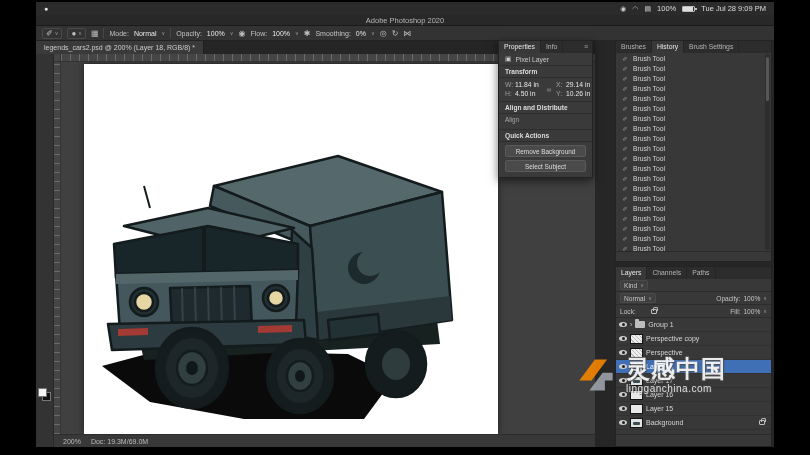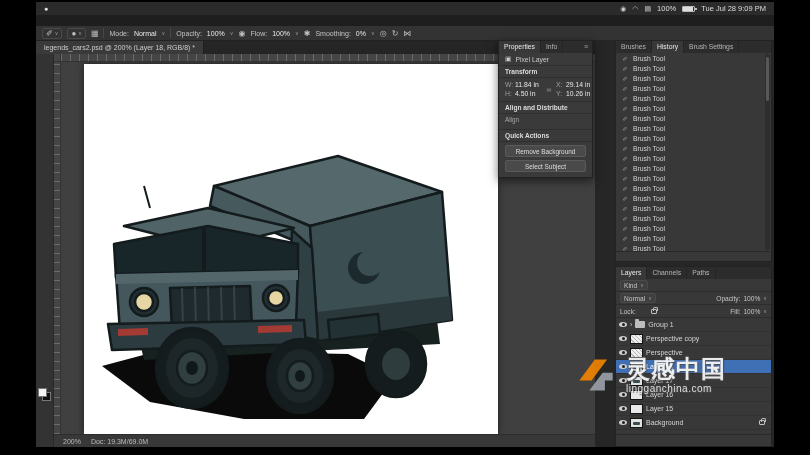--- a/index.html
+++ b/index.html
@@ -144,20 +144,23 @@
     <div class="menu-right">
       <span class="mr-icon">◉</span>
       <span class="mr-icon">◠</span>
       <span class="mr-icon">▤</span>
       <span>100%</span>
       <span class="battery"></span>
       <span>Tue Jul 28 9:09 PM</span>
     </div>
   </div>
 
+  <div class="titlebar">
+    <span>Adobe Photoshop 2020</span>
+  </div>
 
   <div class="options-bar">
     <span class="opt-box">
       <span class="opt-icon">✐</span>
       <span class="chev">∨</span>
     </span>
     <span class="opt-box">
       <span class="opt-icon">●</span>
       <span class="chev">∨</span>
     </span>

